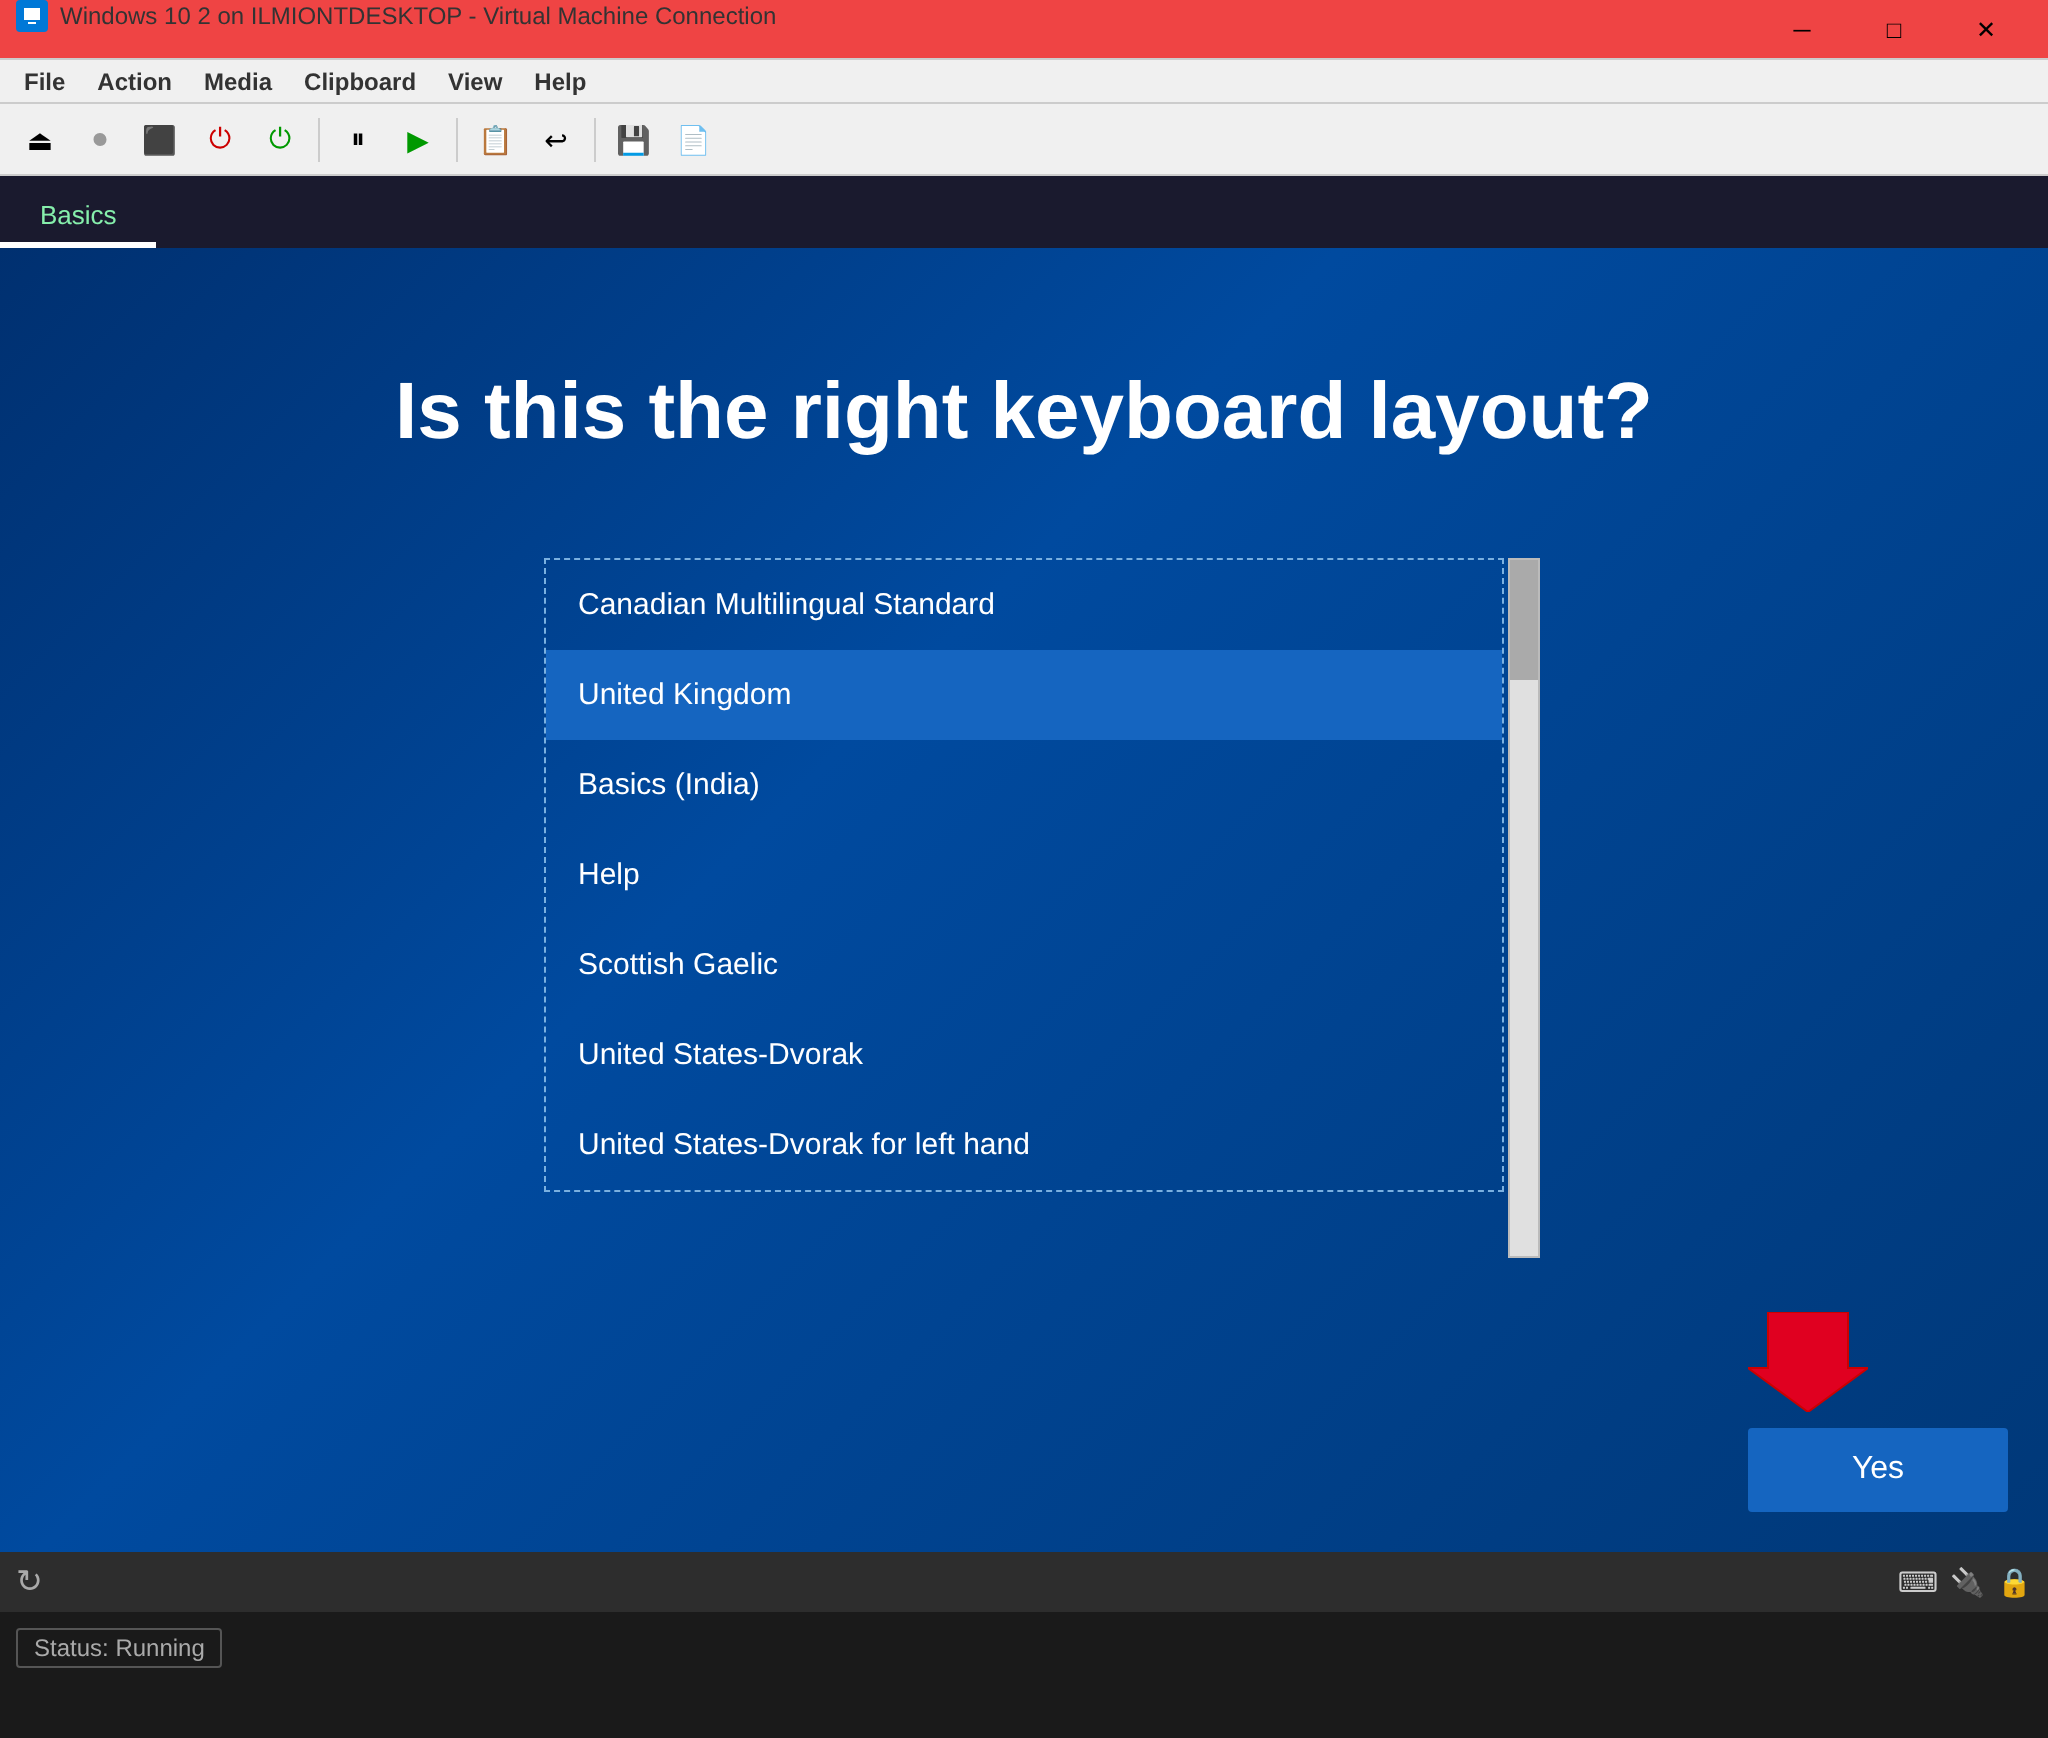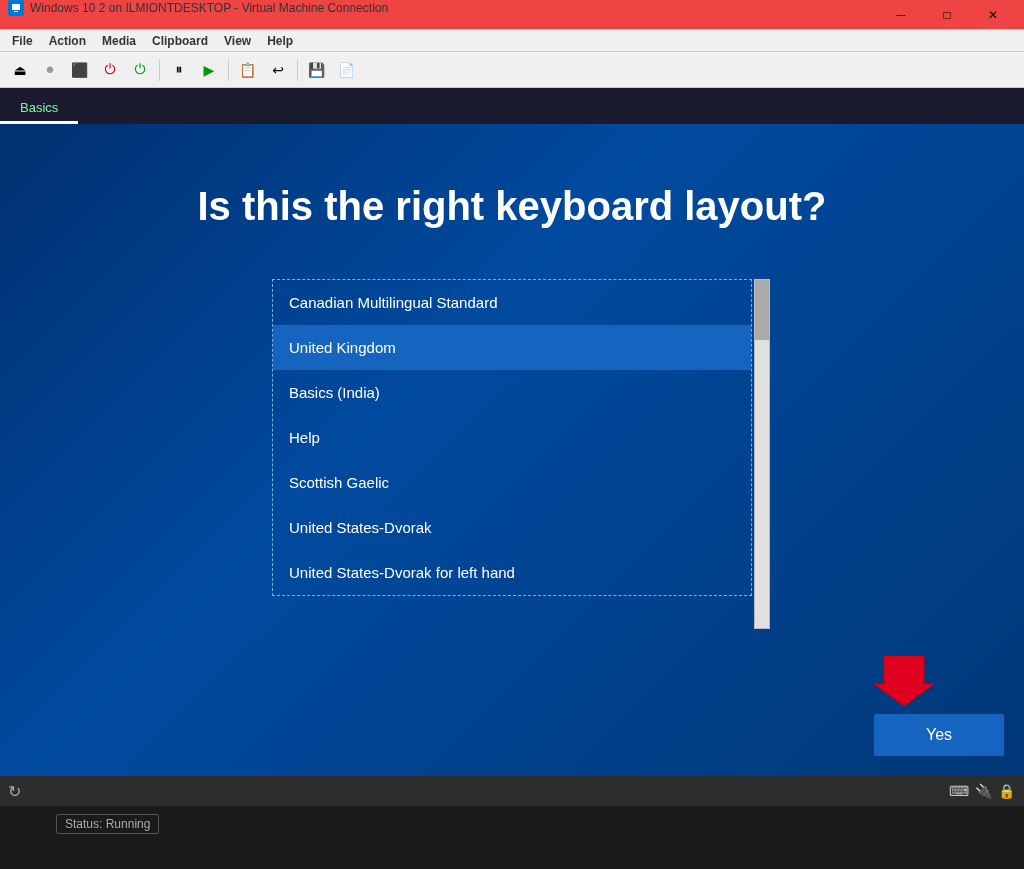--- a/index.html
+++ b/index.html
@@ -207,21 +207,20 @@
       color: #ccc;
     }
 
     
     #taskbar {
       height: 35px;
       background: #1a1a1a;
       display: flex;
       align-items: center;
       padding: 0 8px;
-      margin-left: 48px;
     }
     #status-running {
       font-size: 12px;
       color: #aaa;
       border: 1px solid #555;
       padding: 2px 8px;
       border-radius: 2px;
     }
   </style>
 </head>

